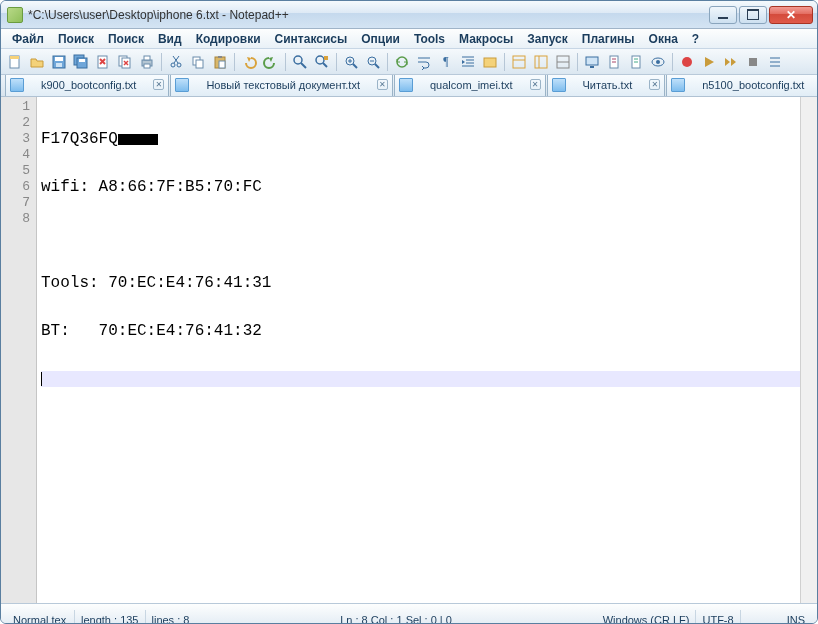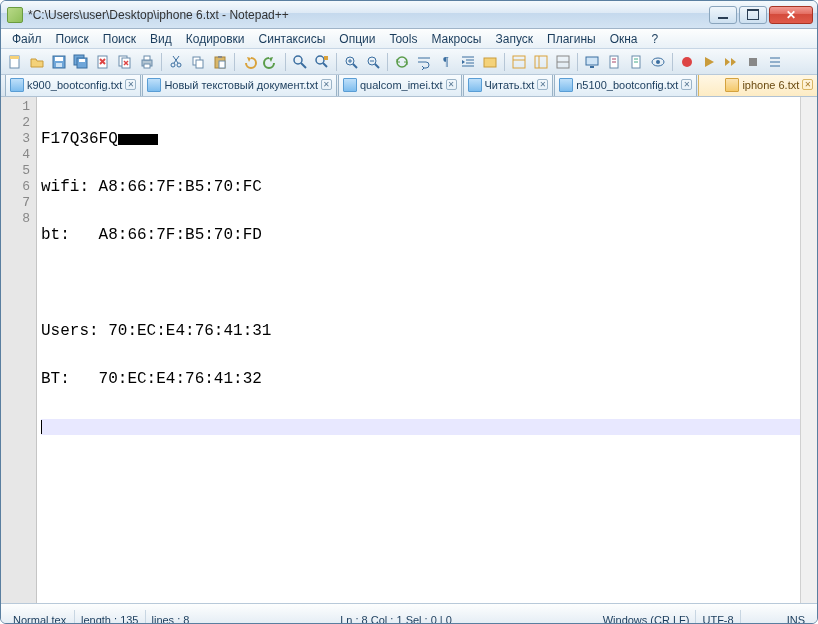--- a/index.html
+++ b/index.html
@@ -10,29 +10,29 @@
 .titlebar { height: 28px; background: linear-gradient(to bottom, #f5fafd 0%, #dde9f5 45%, #c5d9ed 46%, #d4e4f3 100%); display: flex; align-items: center; padding: 0 4px 0 6px; border-bottom: 1px solid #a0b4c8; }
 .titlebar .app-icon { width: 16px; height: 16px; background: linear-gradient(135deg,#b8d988,#8fbf5a); border:1px solid #6a9c3f; border-radius:2px; margin-right: 5px; }
 .titlebar .title { flex: 1; color: #333; font-size: 12px; }
 .winbtns { display: flex; gap: 2px; }
 .winbtn { width: 28px; height: 18px; border: 1px solid #8aa5bd; border-radius: 3px; background: linear-gradient(to bottom,#f0f6fb,#cde0f0); display:flex; align-items:center; justify-content:center; font-size:10px; color:#2b3f55; cursor:pointer; }
 .winbtn.close { width: 44px; background: linear-gradient(to bottom,#f29c94 0%, #e36b5f 45%, #d44b3c 46%, #e05a4a 100%); border-color:#a83424; color:#fff; font-weight:bold; font-size:12px; }
 .winbtn.max::before { content:''; width:10px; height:8px; border:1px solid #2b3f55; border-top:2px solid #2b3f55; }
 .winbtn.min::before { content:''; width:10px; height:0; border-top:2px solid #2b3f55; margin-top:6px; }
 
 .menubar { height: 20px; background: linear-gradient(to bottom,#fdfefe,#e9f1f7); display:flex; align-items:center; padding:0 4px; border-bottom:1px solid #c7d6e5; font-size:12px; color:#1a3c5c; }
-.menubar span { padding: 2px 7px; cursor:pointer; }
+.menubar span { padding: 2px 7px; cursor:pointer;font-weight:bold; }
 
 .toolbar { height: 26px; background: linear-gradient(to bottom,#f5f9fc,#dbe7f1); border-bottom:1px solid #b8c9d9; display:flex; align-items:center; padding:0 4px; gap:2px; }
 .tbtn { width:20px; height:20px; border:1px solid transparent; border-radius:2px; display:flex; align-items:center; justify-content:center; cursor:pointer; font-size:12px; }
 .tsep { width:1px; height:18px; background:#b6c6d6; margin:0 2px; }
 .tbtn svg { width:16px; height:16px; }
 
 .tabbar { height: 22px; background: linear-gradient(to bottom,#eef4f9,#d8e4ee); border-bottom:1px solid #b0c2d3; display:flex; align-items:flex-end; padding:0 4px; gap:0; overflow:hidden; }
-.tab { height:24px; border:1px solid #9ab3c7; border-bottom:none; border-radius:3px 3px 0 0; background:linear-gradient(to bottom,#fafdff,#e1edf6); display:flex; align-items:center; padding:0 4px 0 4px; gap:3px; font-size:11px; color:#1a3c5c; cursor:pointer; margin-right:1px; white-space:nowrap; }
+.tab { height:24px; border:1px solid #9ab3c7; border-bottom:none; border-radius:3px 3px 0 0; background:linear-gradient(to bottom,#fafdff,#e1edf6); display:flex; align-items:center; padding:0 4px 0 4px; gap:17px; font-size:11px; color:#1a3c5c; cursor:pointer; margin-right:1px; white-space:nowrap; }
 .tab.active { background:linear-gradient(to bottom,#fff8e8,#fdecc4); border-color:#d9b664; color:#6a4a10;padding-left:26px; }
 .tab .ficon { width:14px; height:14px; background:linear-gradient(to bottom,#bfe0fa,#7ebdee); border:1px solid #5a9dd4; border-radius:1px; display:flex; align-items:center; justify-content:center; }
 .tab.active .ficon { background:linear-gradient(to bottom,#fbe3b2,#f4c96a); border-color:#d4a23e; }
 .tab .close { width:11px; height:11px; border:1px solid #9ab3c7; border-radius:2px; display:flex; align-items:center; justify-content:center; font-size:8px; color:#5a7a95; }
 .tab.active .close { border-color:#d9b664; color:#a87c2c; }
 
 .editor { flex:1; display:flex; background:#fff; overflow:hidden; }
 .gutter { width:36px; background:#e7e7e7; border-right:1px solid #c5c5c5; text-align:right; padding:2px 6px 0 0; color:#888; font-family:"Courier New",monospace; font-size:13px; line-height:16px; }
 .gutter div { height:16px; }
 .code { flex:1; padding:2px 0 0 4px; font-family:"Courier New",monospace; font-size:16px; line-height:16px; color:#000; background:#fff; white-space:pre; overflow:auto; }
@@ -338,23 +338,22 @@
       <div>3</div>
       <div>4</div>
       <div>5</div>
       <div>6</div>
       <div>7</div>
       <div>8</div>
     </div>
     <div class="code">
       <div class="line"><span>F17Q36FQ</span><span class="redact" style="width:40px"></span></div>
       <div class="line"><span>wifi: A8:66:7F:B5:70:FC</span></div>
-      <div class="line"><span>bt:   A8:66:7F:B5:70:FD</span></div>
       <div class="line"><span></span></div>
-      <div class="line"><span>Users: 70:EC:E4:76:41:31</span></div>
+      <div class="line"><span>Tools: 70:EC:E4:76:41:31</span></div>
       <div class="line"><span>BT:   70:EC:E4:76:41:32</span></div>
       <div class="line current"><span class="cursor"></span><span></span></div>
     </div>
     <div class="scrollbar-v"></div>
   </div>
 
   <div class="statusbar">
     <div class="cell" style="width:68px;overflow:hidden;">Normal tex</div>
     <div class="cell">length : 135</div>
     <div class="cell" style="border-right:none;">lines : 8</div>

